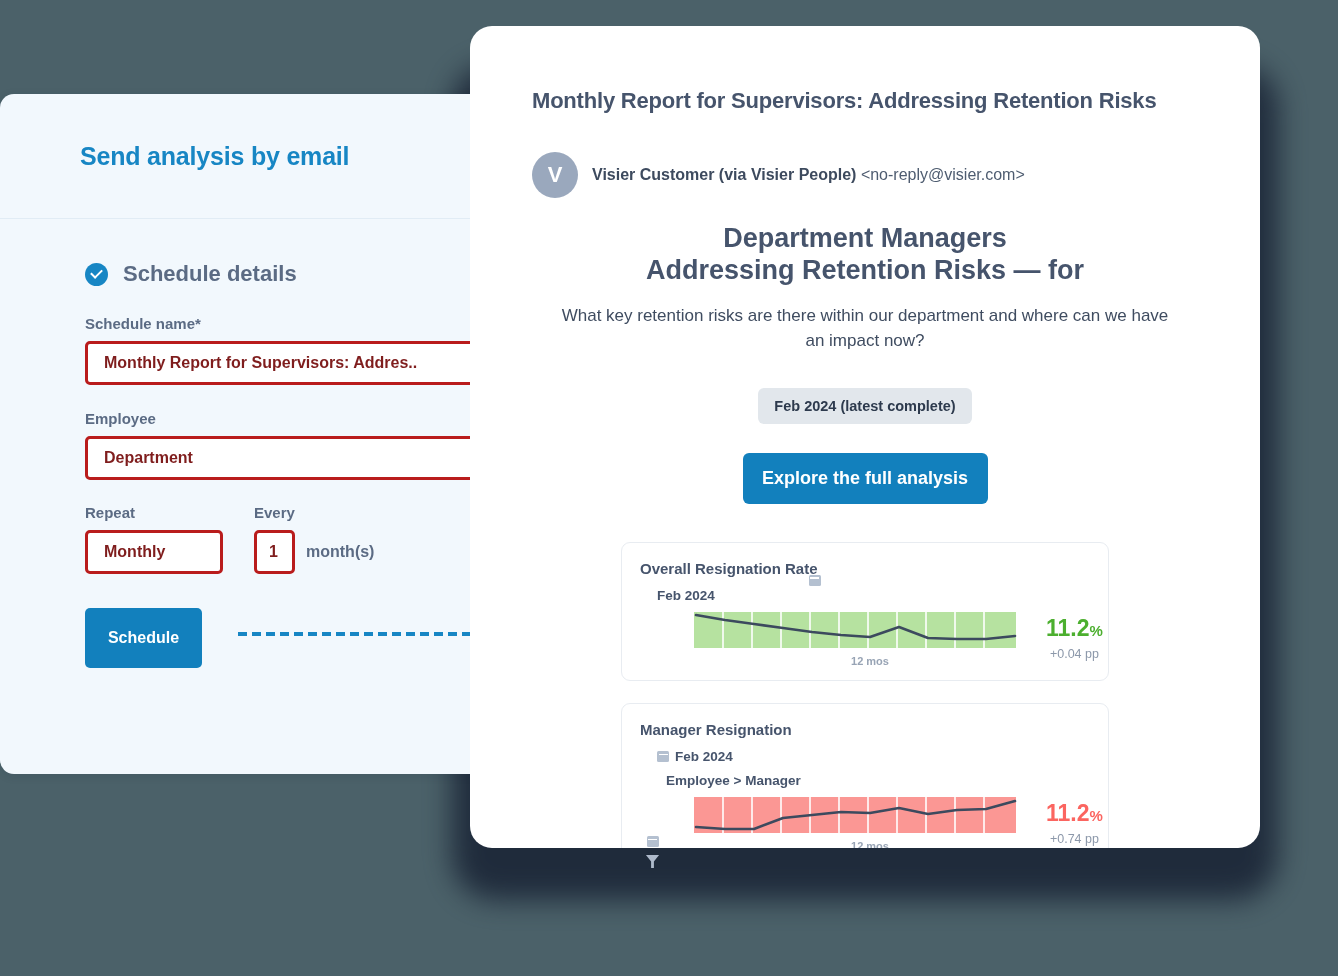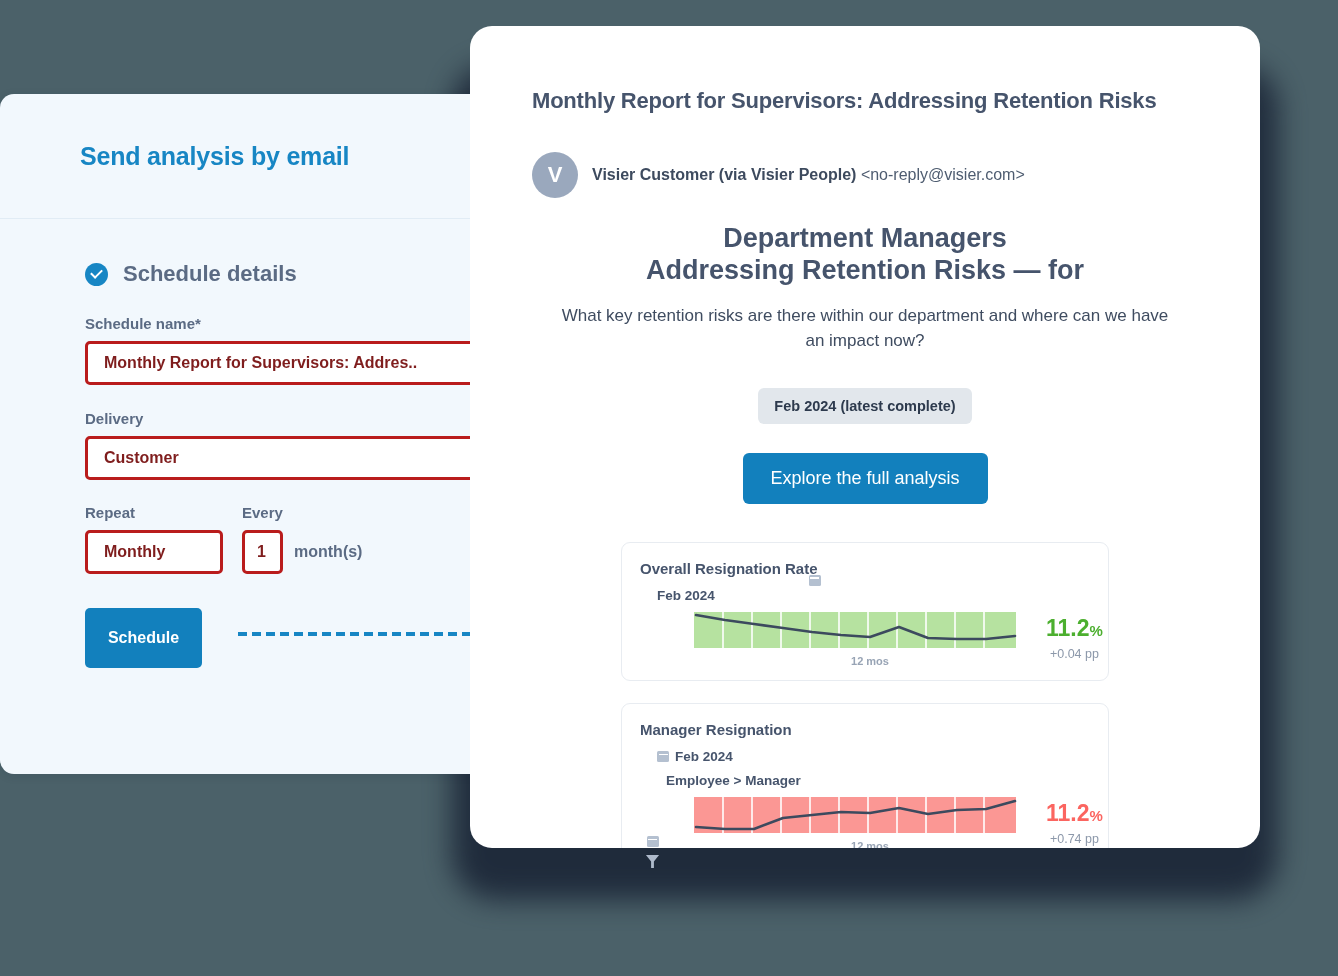--- a/index.html
+++ b/index.html
@@ -68,21 +68,21 @@
     display:flex; align-items:center;
     padding:0 16px;
     font-size:16px; color:#7f1d1d; font-weight:bold;
     white-space:nowrap; overflow:hidden;
   }
   .w-name{ width:430px; }
   .w-delivery{ width:430px; }
   .gap-lg{ height:25px; }
   .gap-md{ height:24px; }
 
-  .row2{ display:flex; gap:19px; align-items:flex-start; }
+  .row2{ display:flex; gap:31px; align-items:flex-start; }
   .col-repeat{ width:138px; }
   .col-every{ display:flex; flex-direction:column; }
   .every-row{ display:flex; align-items:center; gap:11px; }
   .w-repeat{ width:138px; }
   .w-every{ width:41px; justify-content:flex-start; padding:0 12px; }
   .every-suffix{ font-size:16px; font-weight:bold; color:#5b6b84; }
 
   .schedule-btn{
     margin-top:34px;
     width:117px; height:60px;
@@ -137,21 +137,21 @@
   .period-pill{
     margin:34px auto 0; width:214px; height:36px;
     background:#e2e7ec; border-radius:6px;
     display:flex; align-items:center; justify-content:center;
     font-size:14.5px; font-weight:bold; color:#2d3a4d;
   }
   .cta-btn{
     margin:29px auto 0; width:245px; height:51px;
     background:#1280bd; border-radius:6px;
     display:flex; align-items:center; justify-content:center;
-    color:#fff; font-size:18px; font-weight:normal;
+    color:#fff; font-size:18px; font-weight:bold;
     cursor:pointer; border:none;
     font-family:"Liberation Sans", sans-serif;
   }
 
   
   .metric-card{
     margin:0 auto; width:488px;
     background:#fff; border:1px solid #e8ecf1; border-radius:9px;
     padding:17px 18px 13px 18px;
     position:relative;
@@ -225,22 +225,22 @@
       <div class="sec-head">
         <div class="check-circle"></div>
         <div class="sec-title">Schedule details</div>
       </div>
 
       <div class="fld-label">Schedule name*</div>
       <div class="txt-input w-name">Monthly Report for Supervisors: Addres..</div>
 
       <div class="gap-lg"></div>
 
-      <div class="fld-label">Delivery</div>
-      <div class="txt-input w-delivery">Customer</div>
+      <div class="fld-label">Employee</div>
+      <div class="txt-input w-delivery">Department</div>
 
       <div class="gap-md"></div>
 
       <div class="row2">
         <div class="col-repeat">
           <div class="fld-label">Repeat</div>
           <div class="txt-input w-repeat">Monthly</div>
         </div>
         <div class="col-every">
           <div class="fld-label">Every</div>

